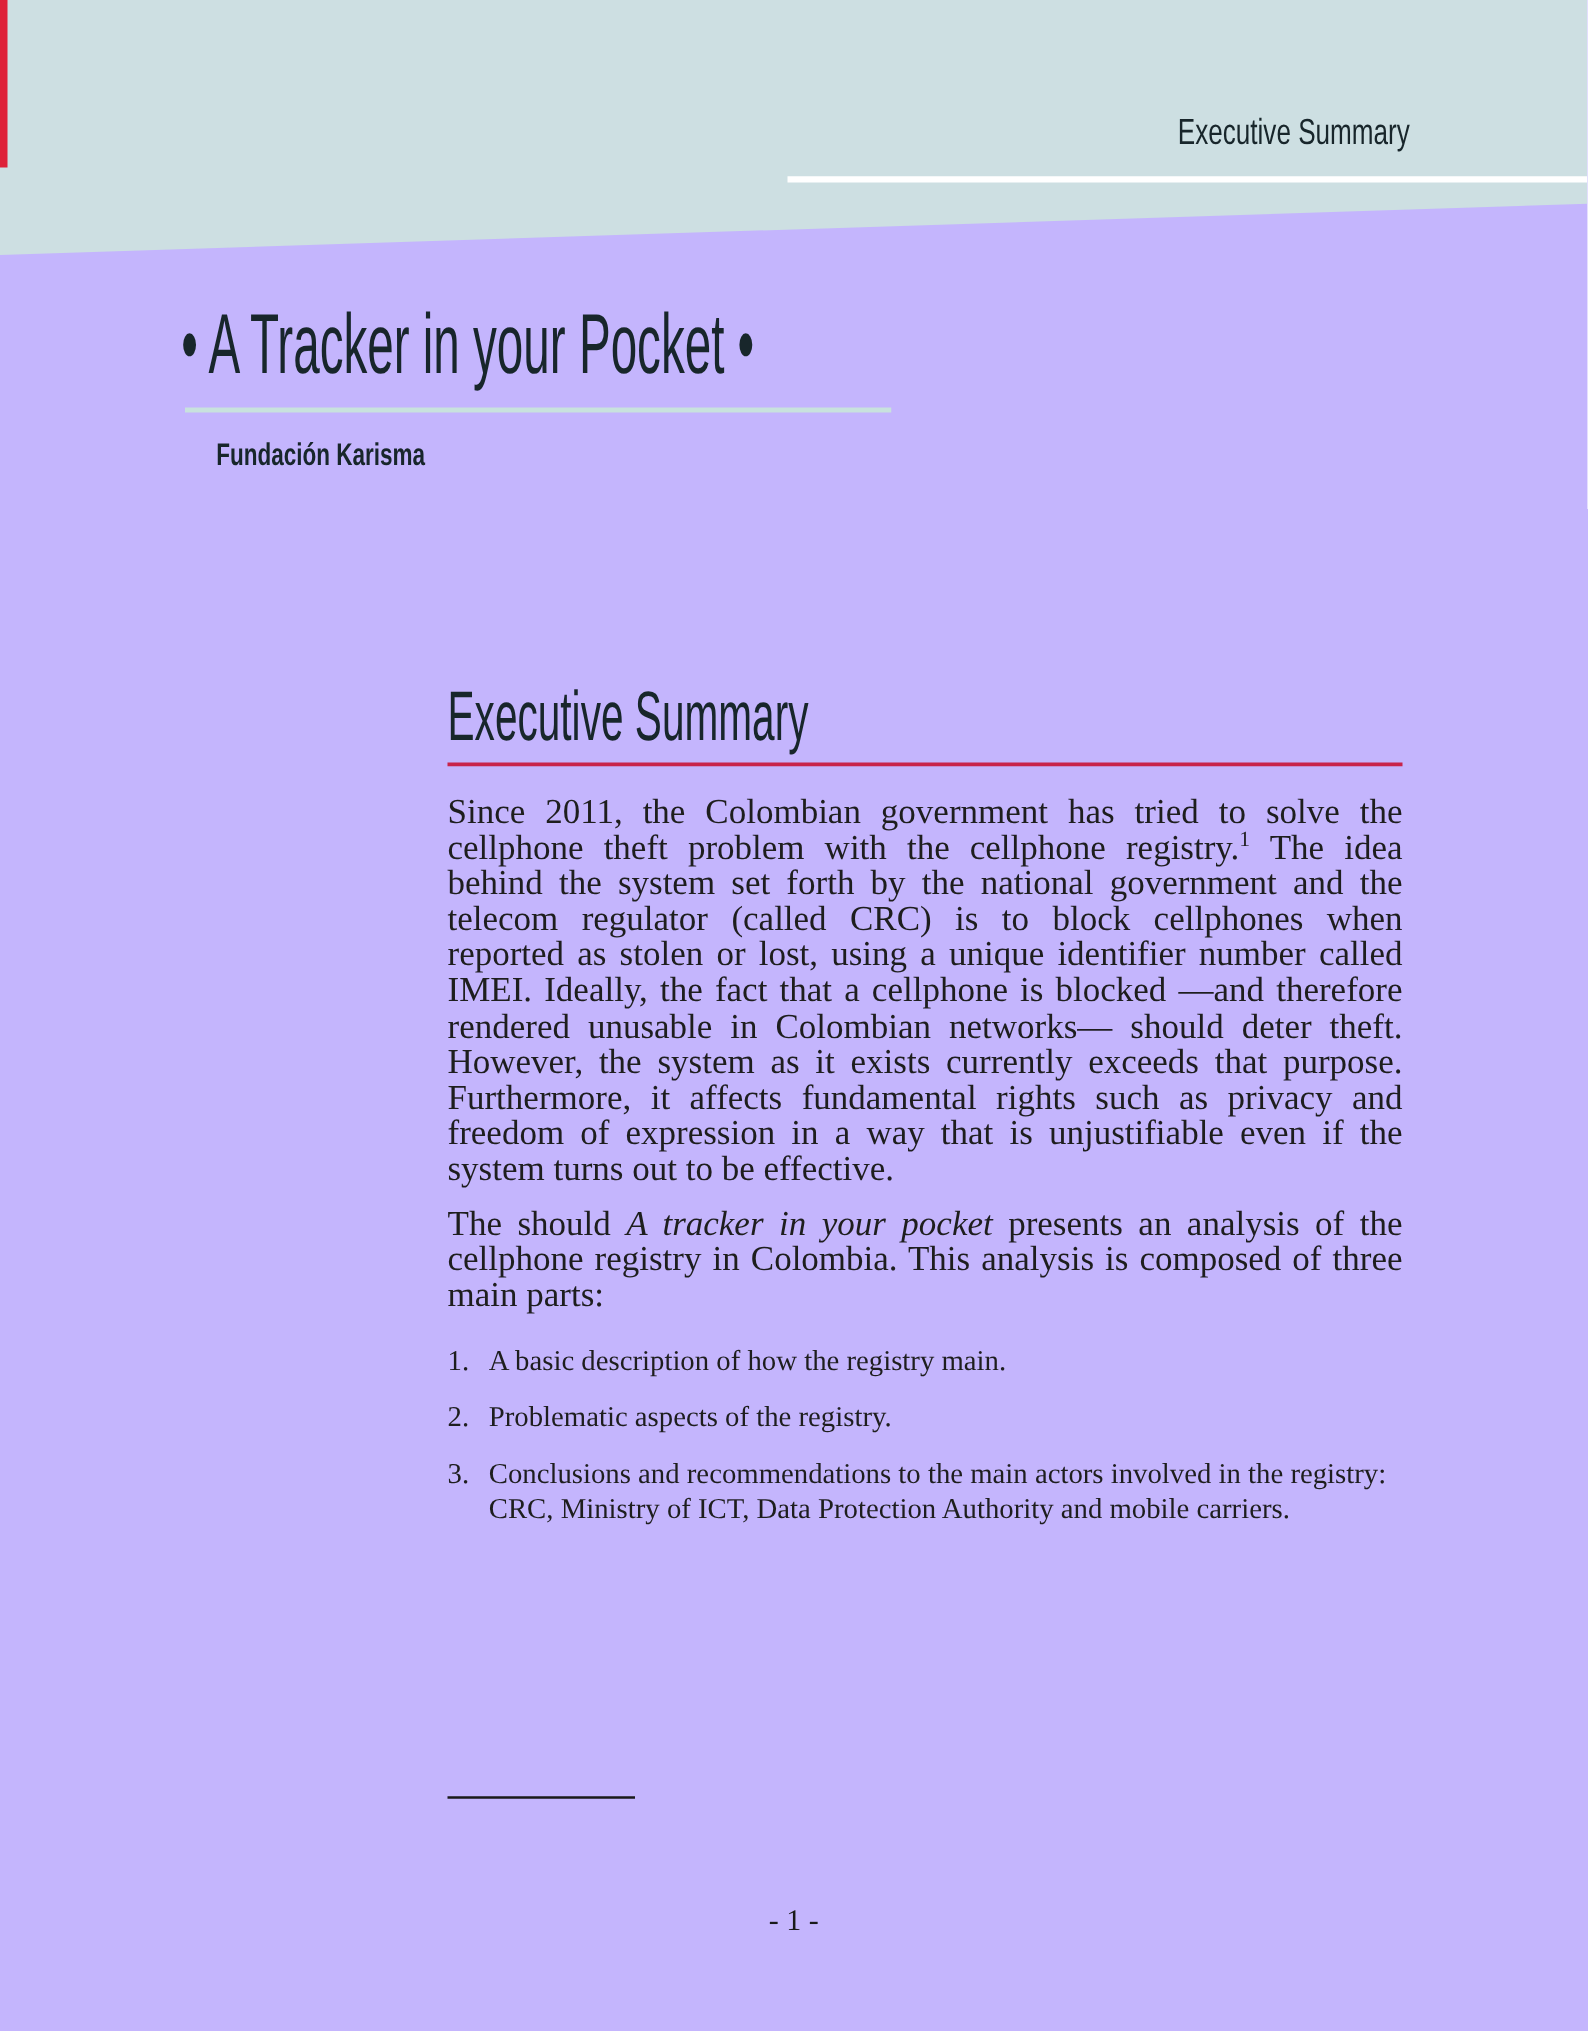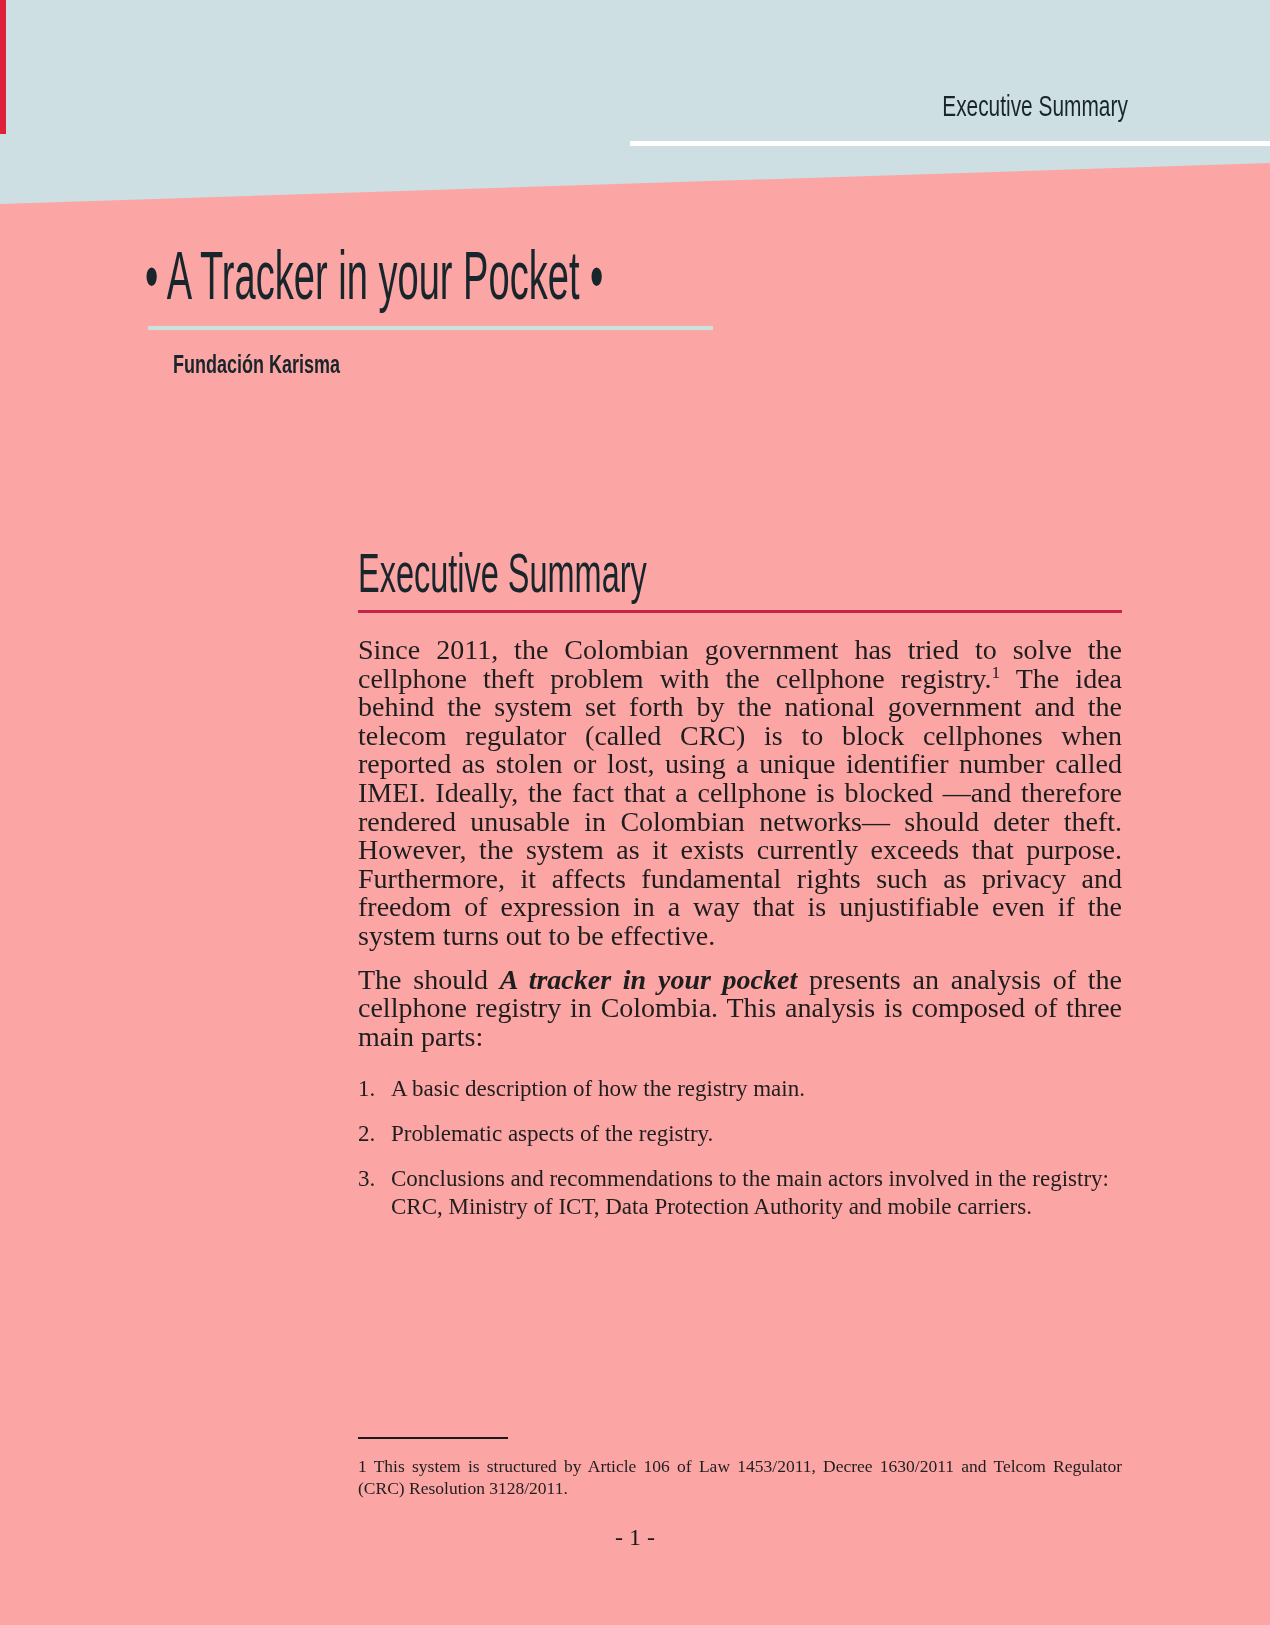--- a/index.html
+++ b/index.html
@@ -7,21 +7,21 @@
     --teal_rule:#c8e2dd;
     --accent_red:#c8234a;
     --stripe_red:#de2139;
     --heading_dark:#18262b;
     --body_text:#1e1e1e;
   }
   html,body{margin:0;padding:0;background:#fff;}
   .page{
     position:relative;
     width:1270px;height:1625px;
-    background:#fca5a5;
+    background:#c4b5fd;
     overflow:hidden;
     font-family:"Liberation Serif", serif;
     color:var(--body_text);
   }
   
   .band{
     position:absolute;left:0;top:0;width:1270px;height:205px;
     background:var(--band_blue);
     clip-path:polygon(0 0,1270px 0,1270px 163px,0 204px);
   }
@@ -73,21 +73,21 @@
     margin-top:9px;height:3px;width:100%;
     background:var(--accent_red);
   }
   .body-par{
     margin:0;margin-top:23px;
     font-size:28px;line-height:28.6px;
     text-align:justify;
   }
   .body-par + .body-par{margin-top:15px;}
   .body-par sup{font-size:0.62em;line-height:0;}
-  .report-title{font-weight:700;font-style:italic;}
+  .report-title{font-weight:400;font-style:italic;}
   .num-list{margin-top:24px;}
   .num-item{display:flex;margin-bottom:16px;}
   .num-item .num{
     flex:0 0 33px;
     font-size:23px;line-height:28.6px;
   }
   .num-item .txt{
     flex:1;font-size:23px;line-height:28.6px;text-align:left;
   }
   
@@ -141,18 +141,17 @@
       </div>
       <div class="num-item">
         <span class="num">3.</span>
         <span class="txt">Conclusions and recommendations to the main actors involved in the registry: CRC, Ministry of ICT, Data Protection Authority and mobile carriers.</span>
       </div>
     </div>
   </div>
 
   <div class="footnote-block">
     <div class="footnote-rule"></div>
-    <div class="footnote-text"><span>1</span><span> This system is structured by Article 106 of Law 1453/2011, Decree 1630/2011 and Telcom Regulator (CRC) Resolution 3128/2011.</span></div>
   </div>
 
   <div class="page-number">- 1 -</div>
 
 </div>
 
 </body></html>

